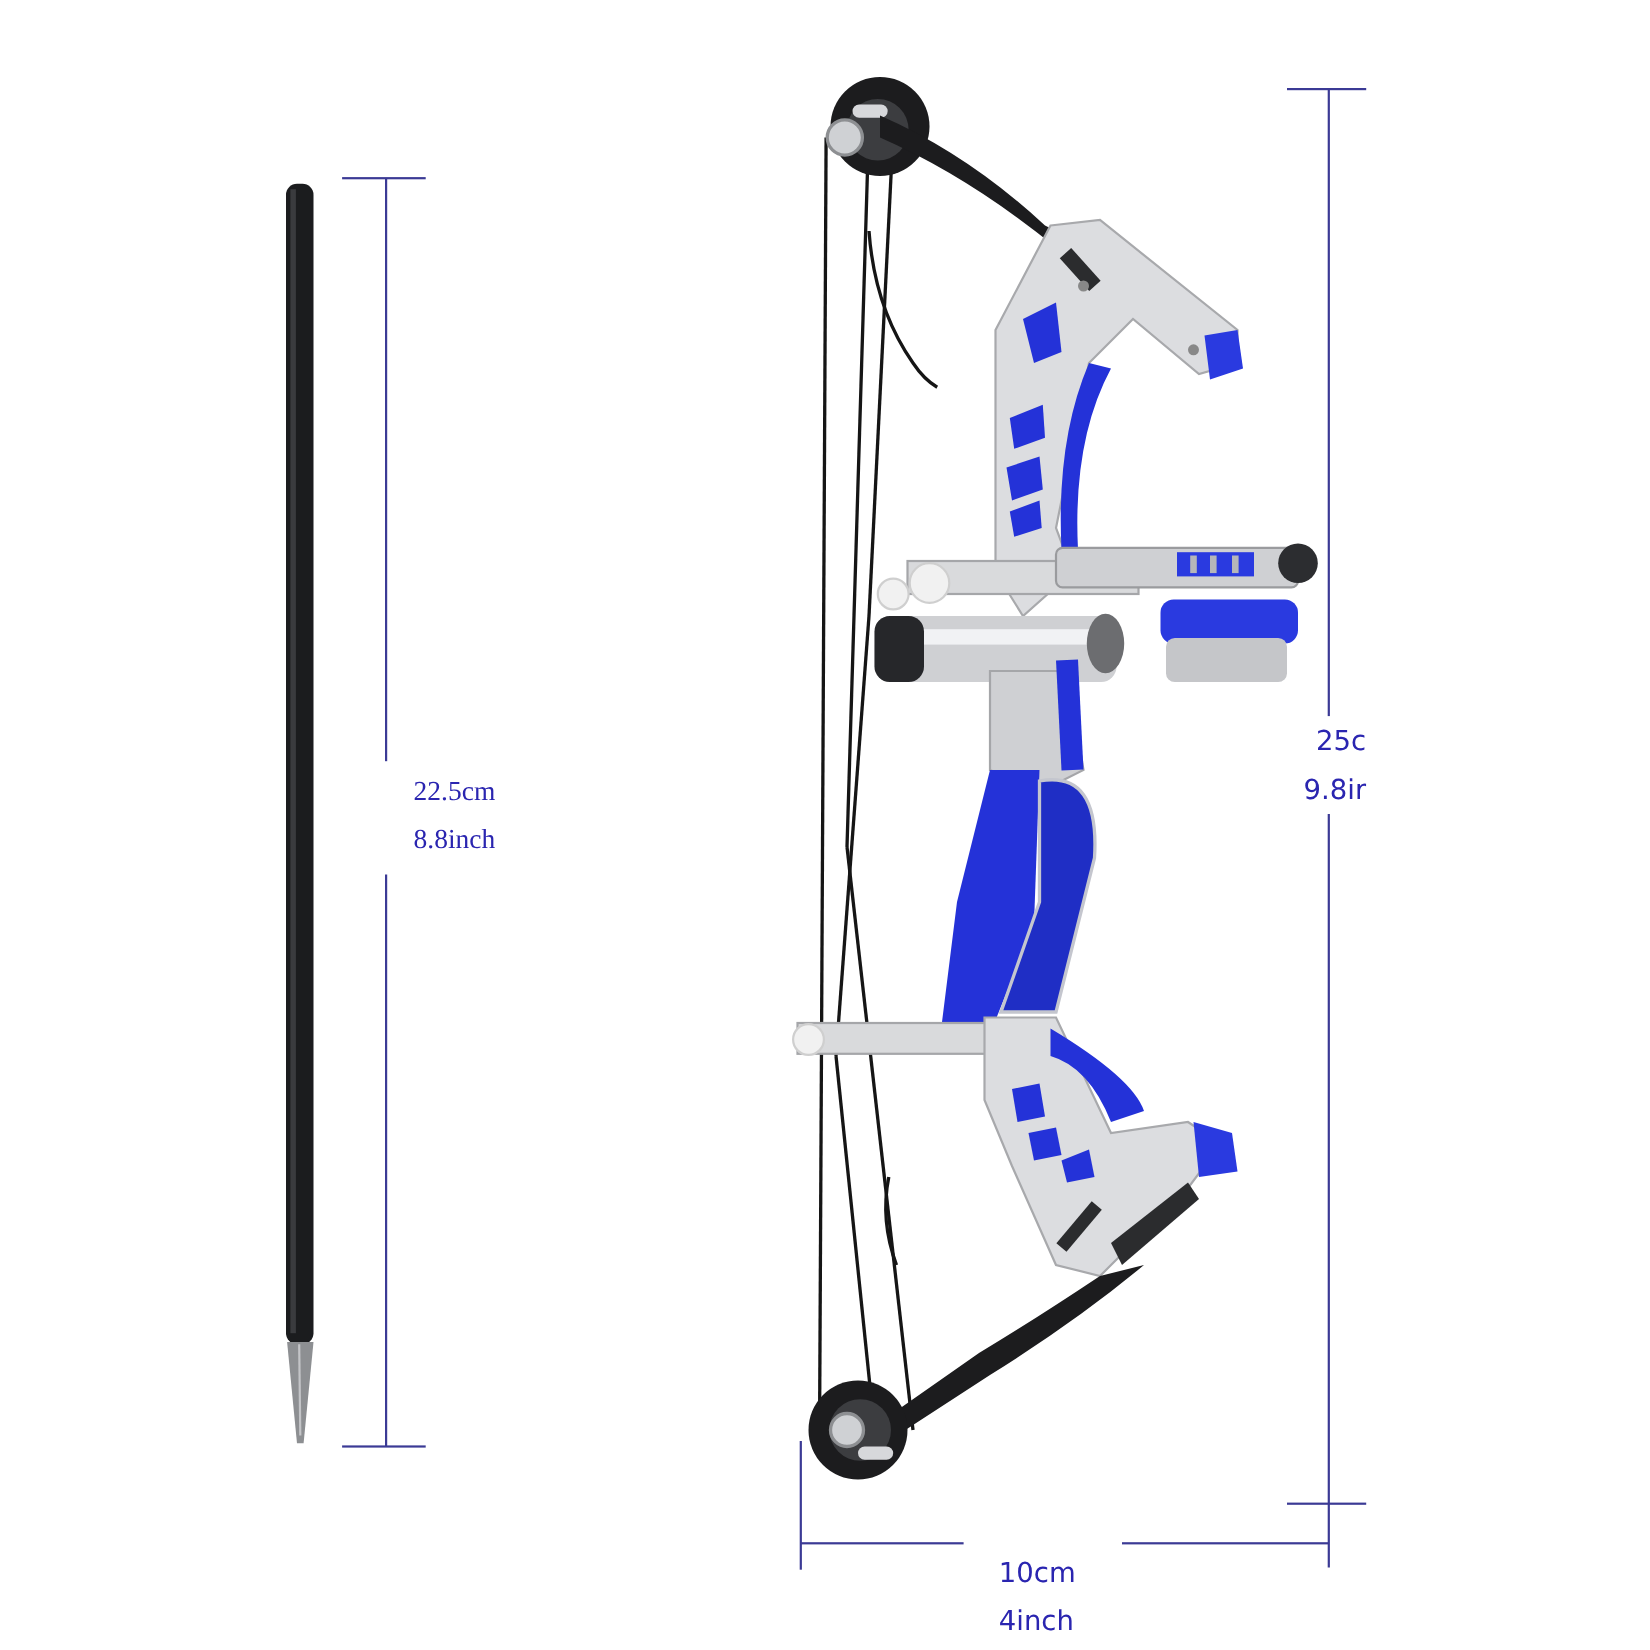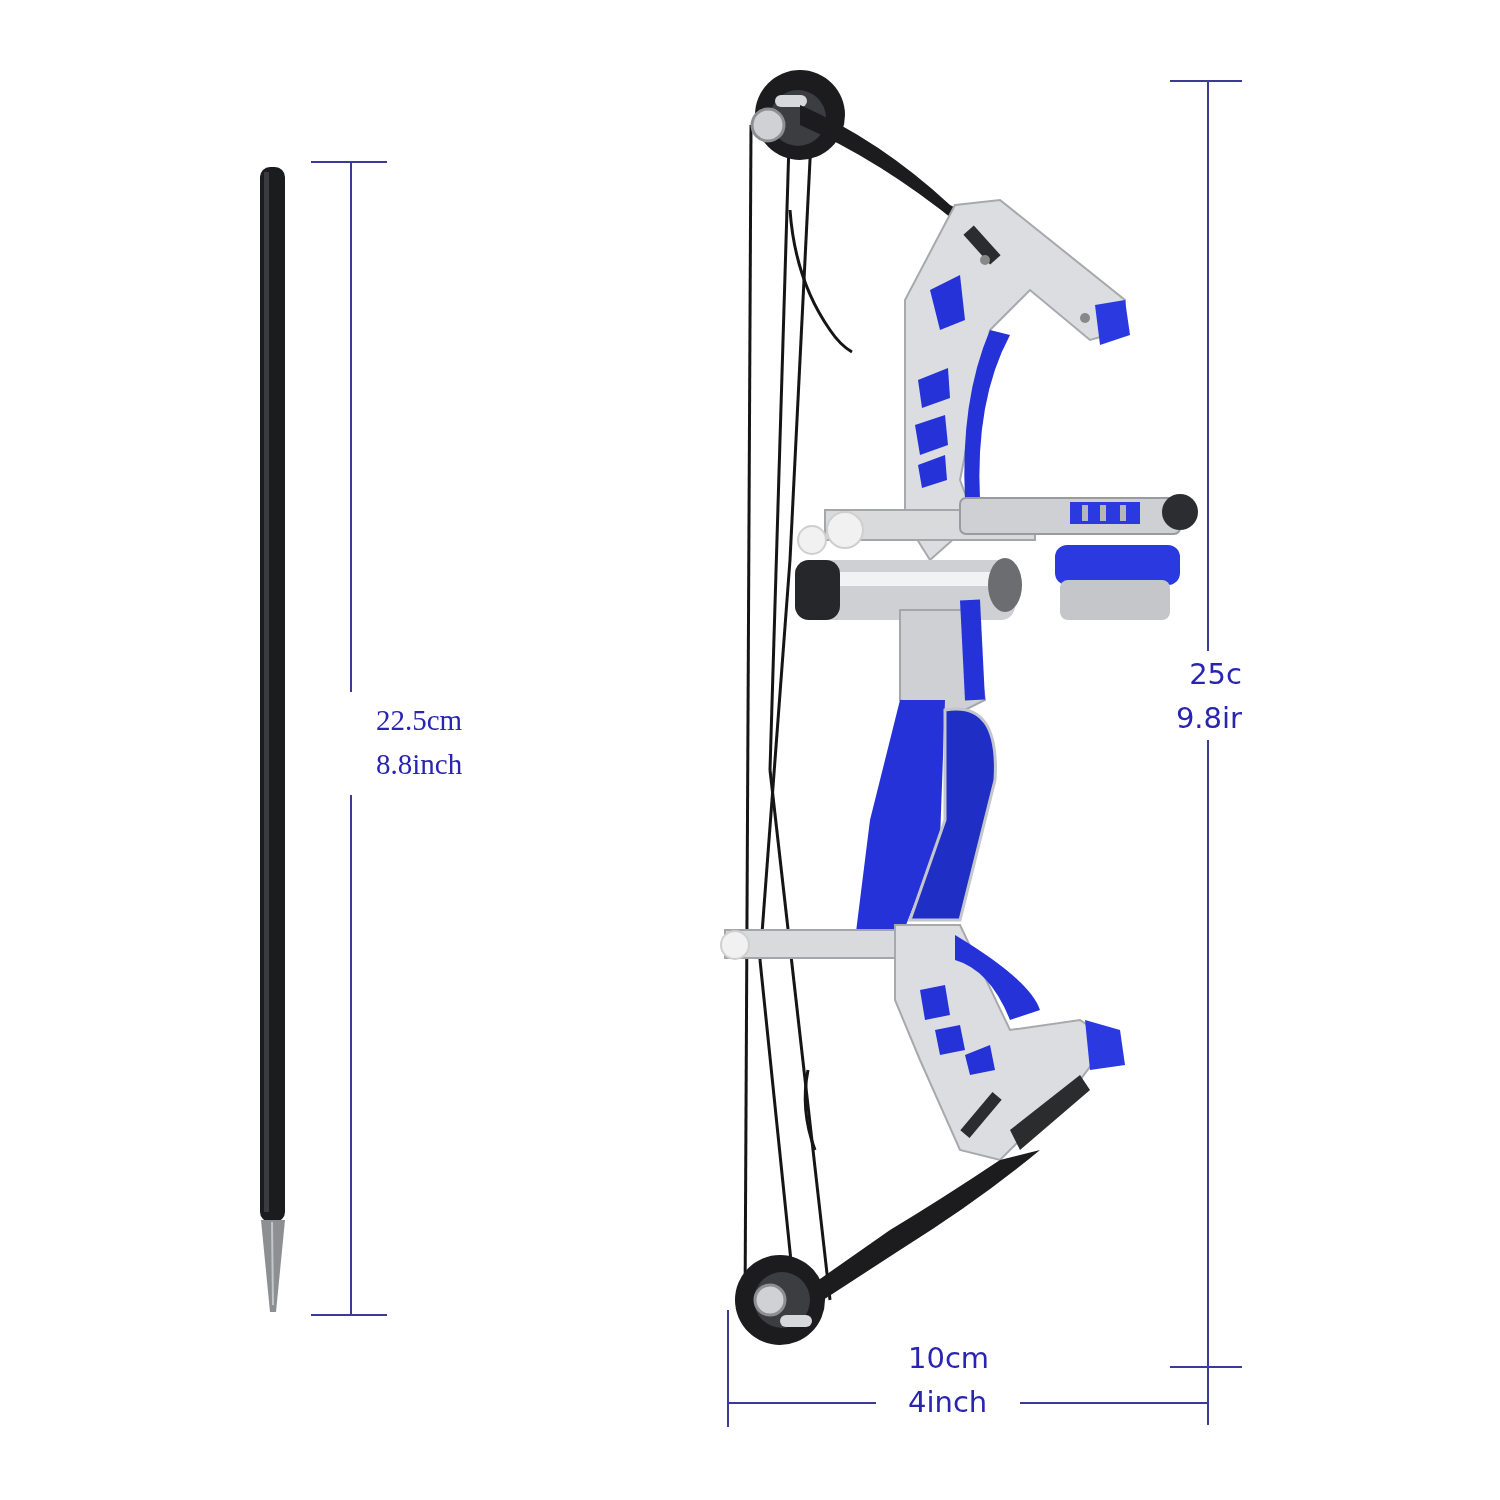--- a/index.html
+++ b/index.html
@@ -1,19 +1,19 @@
 <!DOCTYPE html>
 <html><head>
 <meta charset="utf-8">
 <style>
   html, body { margin:0; padding:0; background:#ffffff; }
   body { width:1500px; height:1500px; position:relative; overflow:hidden;
          font-family:"DejaVu Sans", sans-serif; }
   .dim-line { position:absolute; background:#3b3a95; }
-  .dim-label { position:absolute; color:#2a25b0; font-size:29px; line-height:44px;
+  .dim-label { position:absolute; color:#2a25b0; font-size:25px; line-height:44px;
                font-family:"DejaVu Sans", sans-serif; white-space:nowrap; }
   .dim-label span { display:block; }
   svg.product { position:absolute; left:0; top:0; }
 </style>
 </head>
 <body>
 
 <svg class="product" width="1500" height="1500" viewBox="0 0 1500 1500">
 
   <g>
@@ -121,16 +121,16 @@
 <div class="dim-line" style="left:1207px; top:740px; width:2px; height:685px;"></div>
 <div class="dim-line" style="left:1170px; top:1366px; width:72px; height:2px;"></div>
 <div class="dim-label" style="left:1172px; top:652px; text-align:right; overflow:hidden; width:70px;">
   <span style="padding-left:16px;">25c</span>
   <span>9.8ir</span>
 </div>
 
 <div class="dim-line" style="left:727px; top:1310px; width:2px; height:117px;"></div>
 <div class="dim-line" style="left:728px; top:1402px; width:148px; height:2px;"></div>
 <div class="dim-line" style="left:1020px; top:1402px; width:188px; height:2px;"></div>
-<div class="dim-label" style="left:908px; top:1336px;">
+<div class="dim-label" style="left:908px; top:1408px;">
   <span>10cm</span>
   <span>4inch</span>
 </div>
 
 </body></html>

